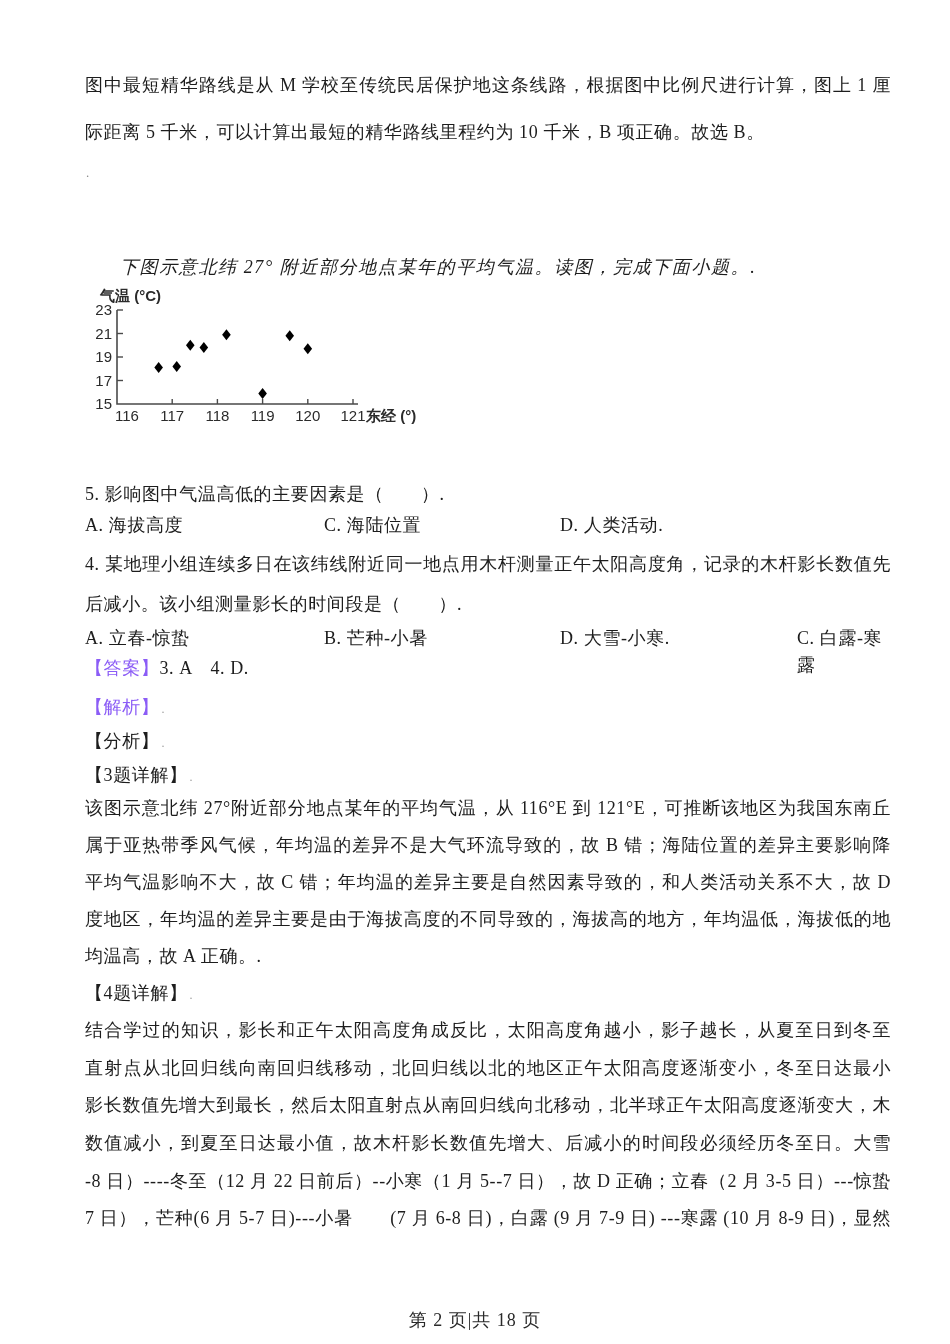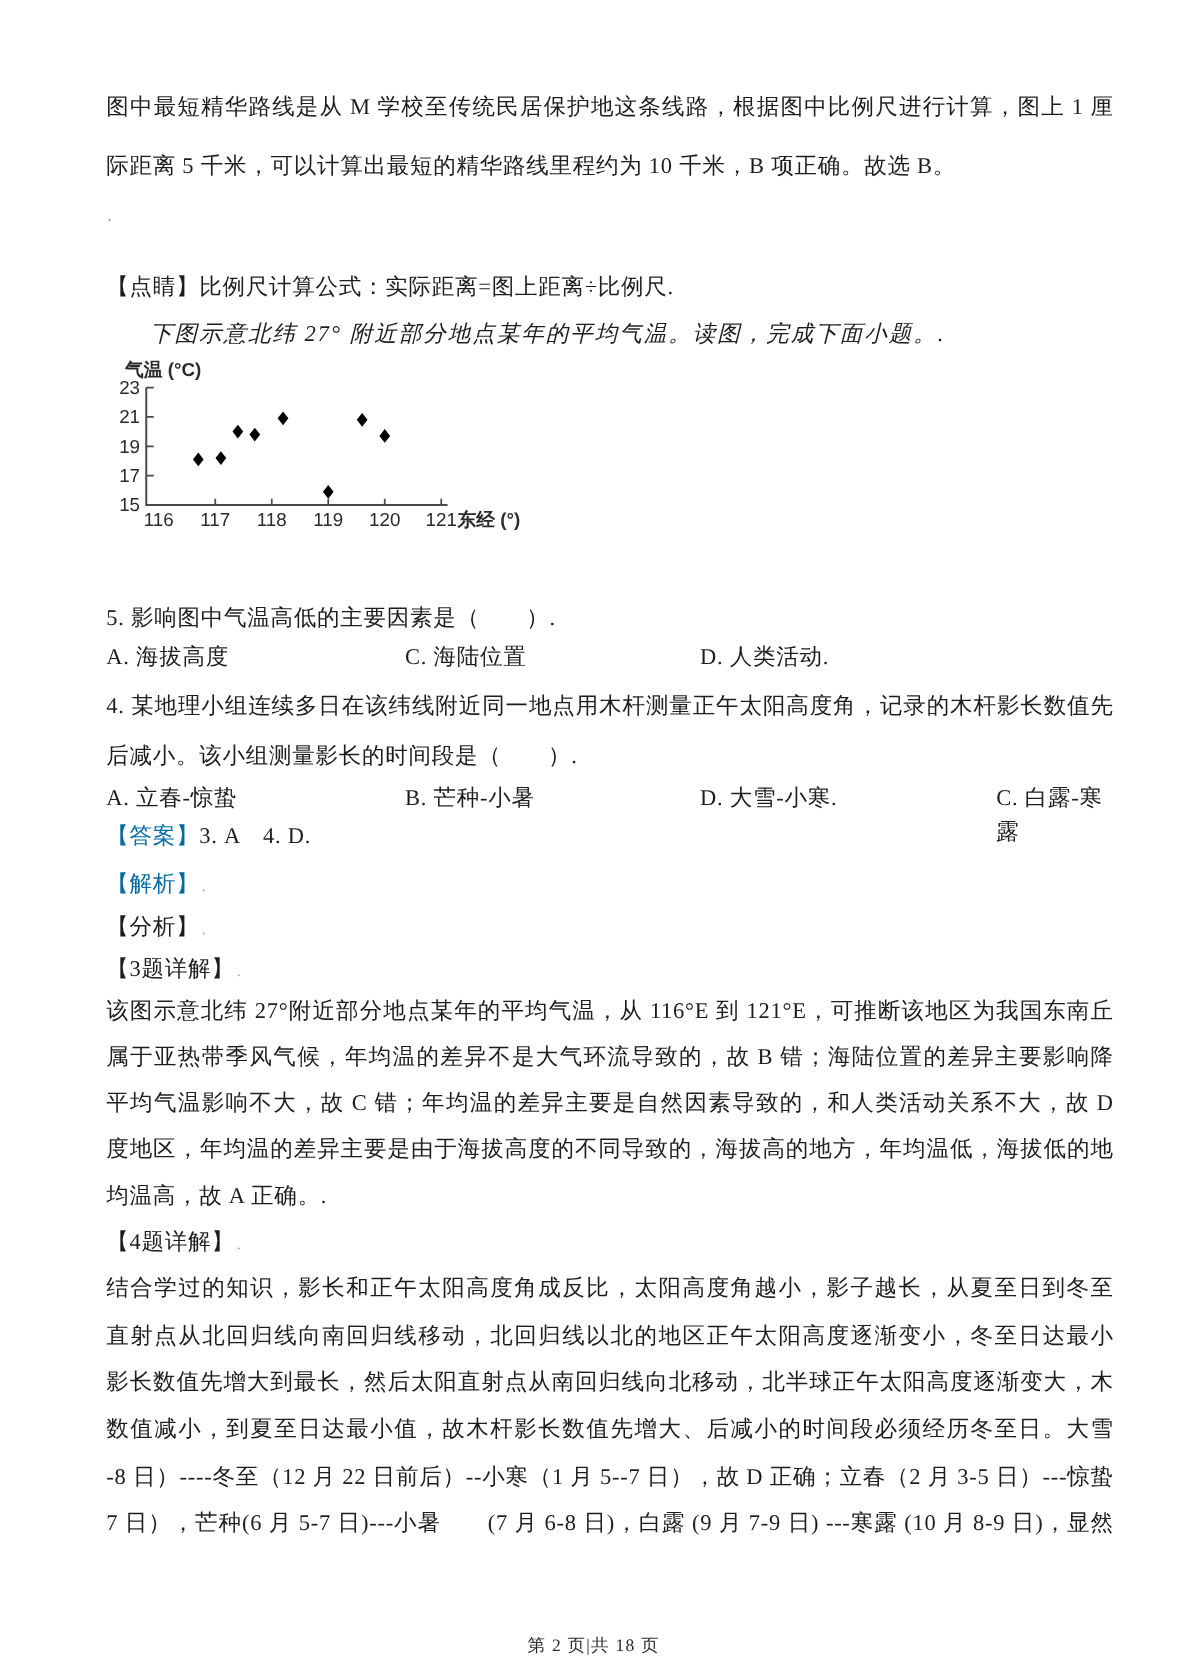--- a/index.html
+++ b/index.html
@@ -13,45 +13,44 @@
   }
   .tl{
     position:absolute;left:85px;width:806px;
     font-size:18px;line-height:27px;height:28px;
     letter-spacing:0.6px;
     white-space:normal;
     overflow:hidden;
   }
   .j{text-align:justify;text-align-last:justify;}
   .kai{font-style:italic;letter-spacing:1.6px;}
-  .blue{color:#0369a1;}
+  .blue{color:#8b5cf6;}
   .faint{color:#9a9a9a;font-size:12px;margin-left:2px;}
   .stray{position:absolute;left:86px;color:#8c8c8c;font-size:13px;line-height:10px;}
   .opts{
     position:absolute;left:85px;width:806px;
     display:grid;grid-template-columns:197px 194px 195px 1fr;
     font-size:18px;line-height:27px;letter-spacing:0.6px;gap:42px;
   }
   .footer{
     position:absolute;left:0;top:1308px;width:100%;
-    text-align:center;font-size:14px;color:#2a2a2a;letter-spacing:1px;
+    text-align:center;font-size:18px;color:#2a2a2a;letter-spacing:1px;
   }
   svg text{font-family:"Liberation Sans","DejaVu Sans",sans-serif;fill:#2b2b2b;}
 </style>
 </head>
 <body>
 
 <div class="page">
 
   <div class="tl j" style="top:72px">图中最短精华路线是从 M 学校至传统民居保护地这条线路，根据图中比例尺进行计算，图上 1 厘米代表实</div>
   <div class="tl" style="top:119px">际距离 5 千米，可以计算出最短的精华路线里程约为 10 千米，B 项正确。故选 B。</div>
 
   <div class="stray" style="top:168px">.</div>
 
-  <div class="tl" style="top:216px"><span>【点睛】</span><span>比例尺计算公式：实际距离=图上距离÷比例尺.</span></div>
 
   <div class="tl kai" style="top:254px;left:120px;width:771px">下图示意北纬 27° 附近部分地点某年的平均气温。读图，完成下面小题。.</div>
 
   <svg style="position:absolute;left:85px;top:288px" width="350" height="150" viewBox="0 0 350 150" xmlns="http://www.w3.org/2000/svg">
       <polyline points="273,116 32,116 32,22" fill="none" stroke="#4a4a4a" stroke-width="1.6"></polyline>
       <text x="27" y="121" text-anchor="end" font-size="15">15</text>
       <line x1="32" y1="92.5" x2="38" y2="92.5" stroke="#4a4a4a" stroke-width="1.4"></line>
       <text x="27" y="97.5" text-anchor="end" font-size="15">17</text>
       <line x1="32" y1="69" x2="38" y2="69" stroke="#4a4a4a" stroke-width="1.4"></line>
       <text x="27" y="74" text-anchor="end" font-size="15">19</text>

